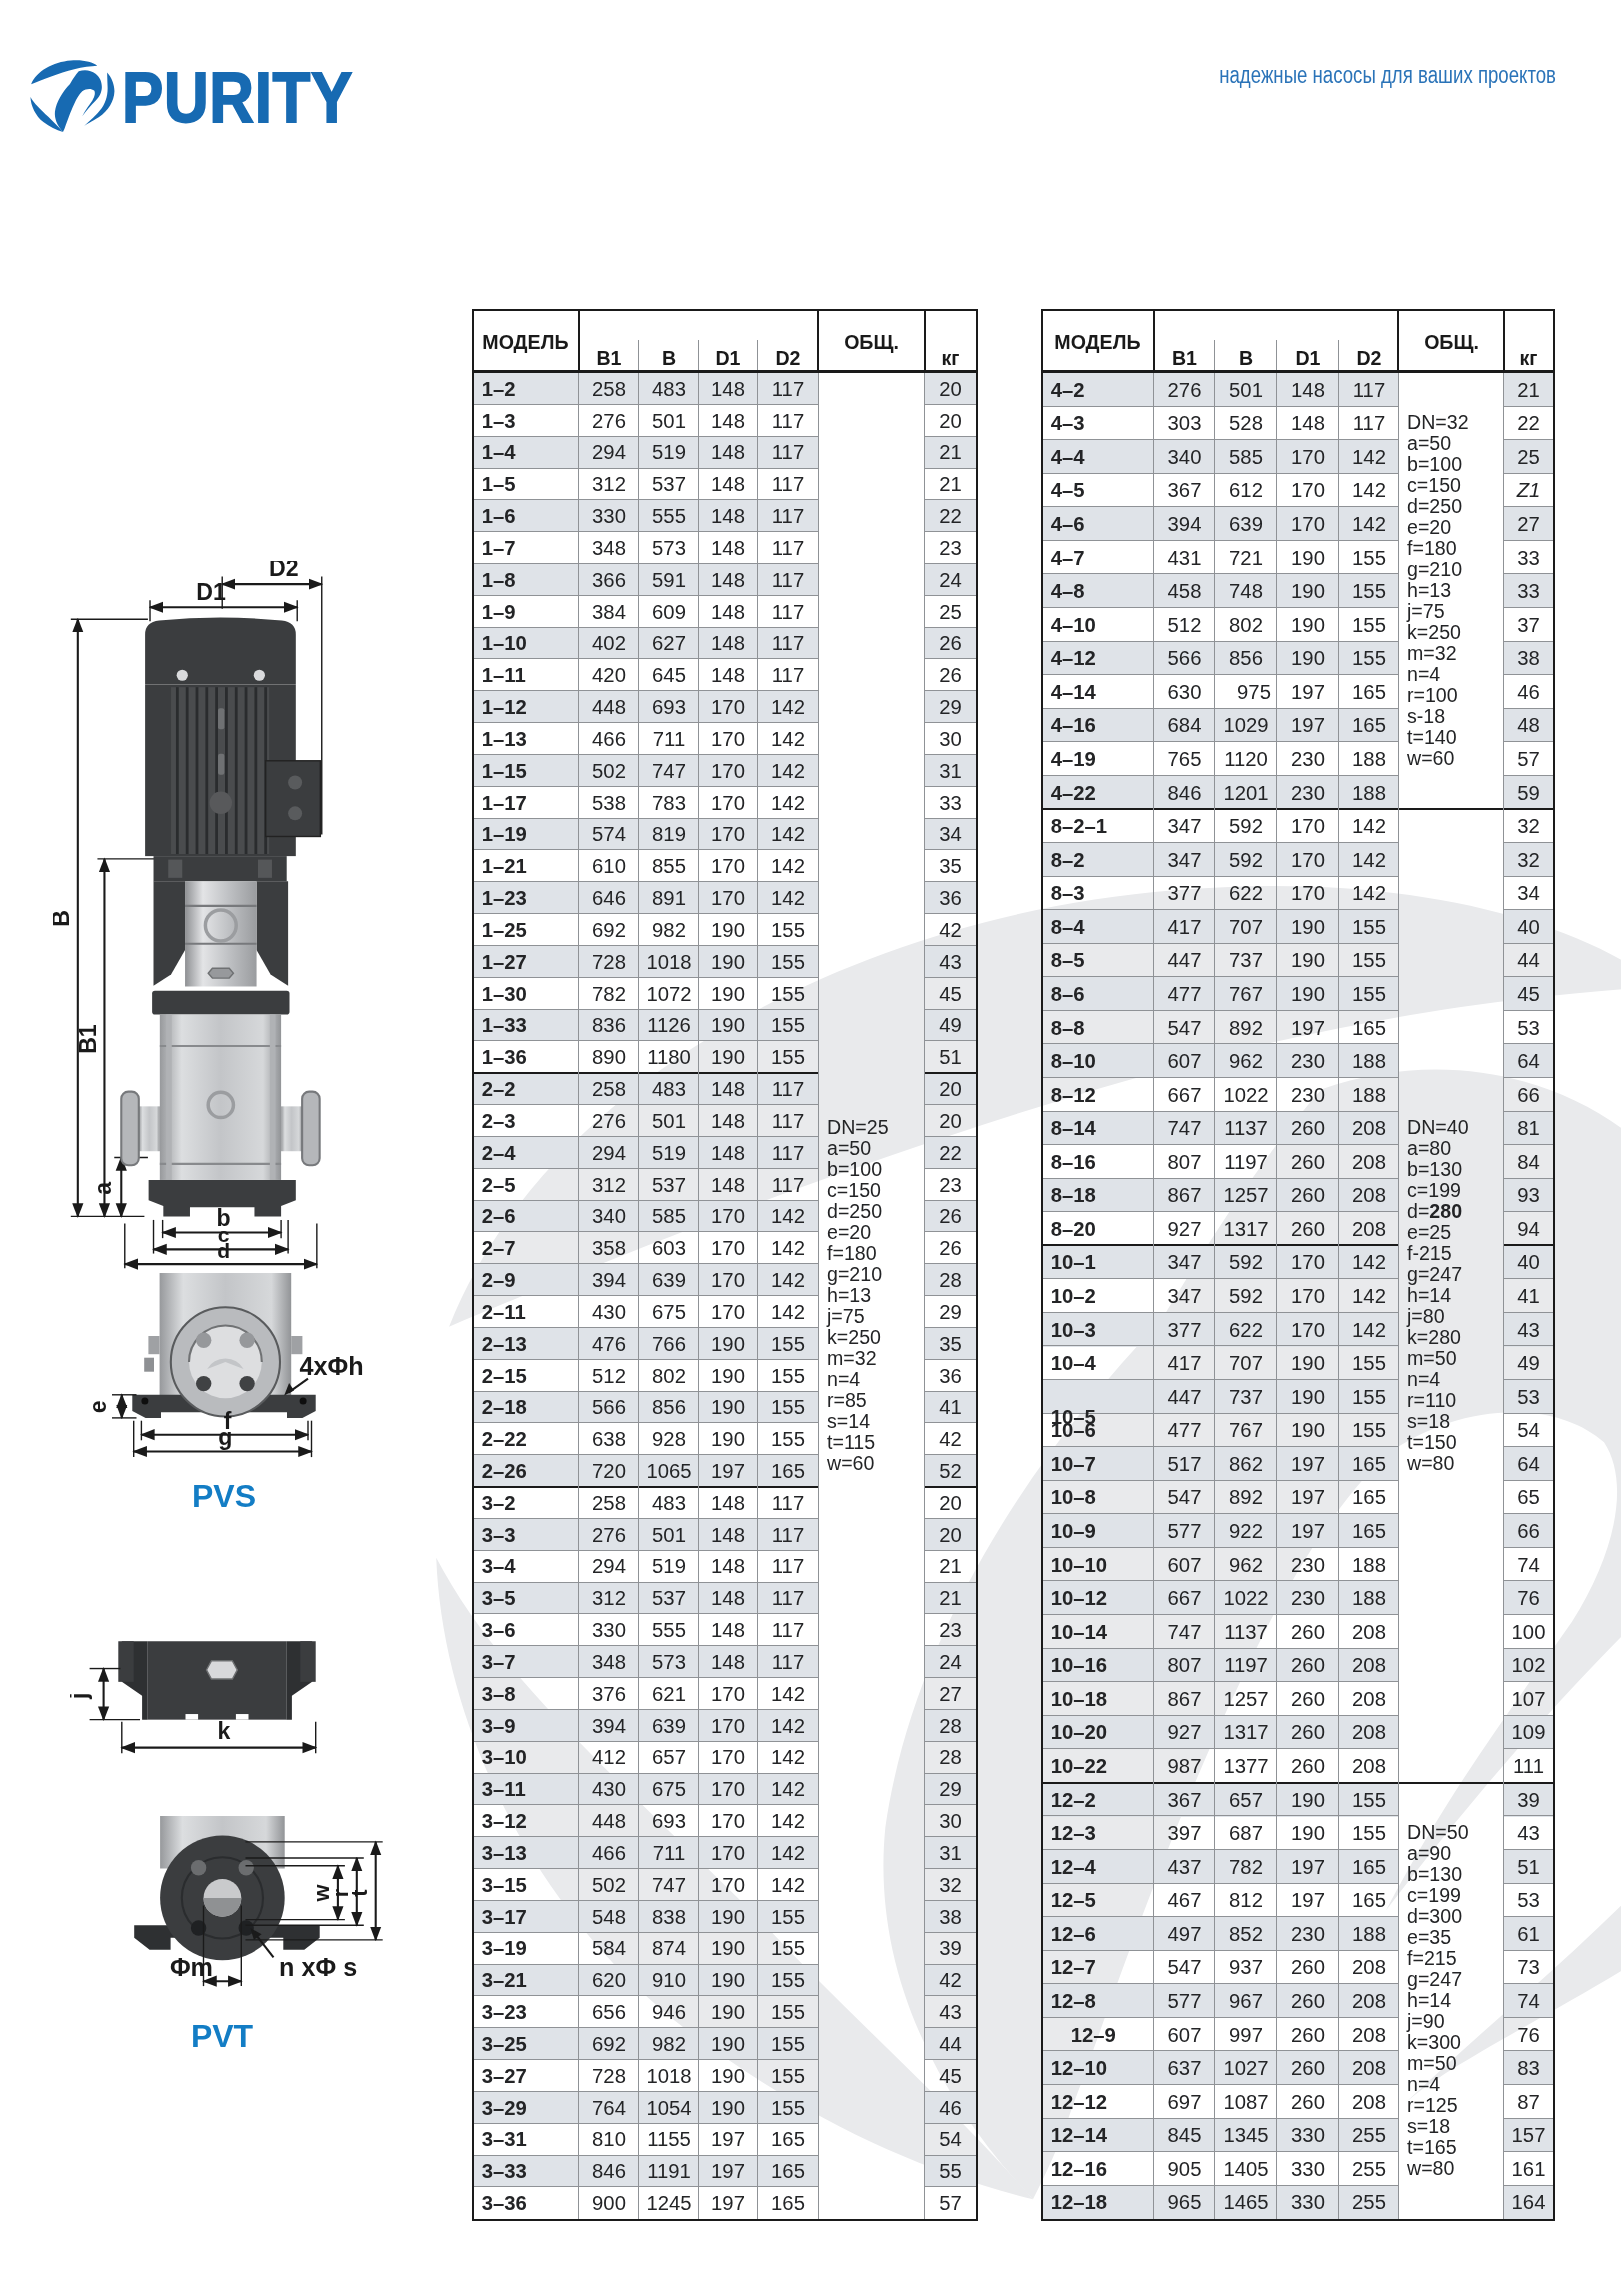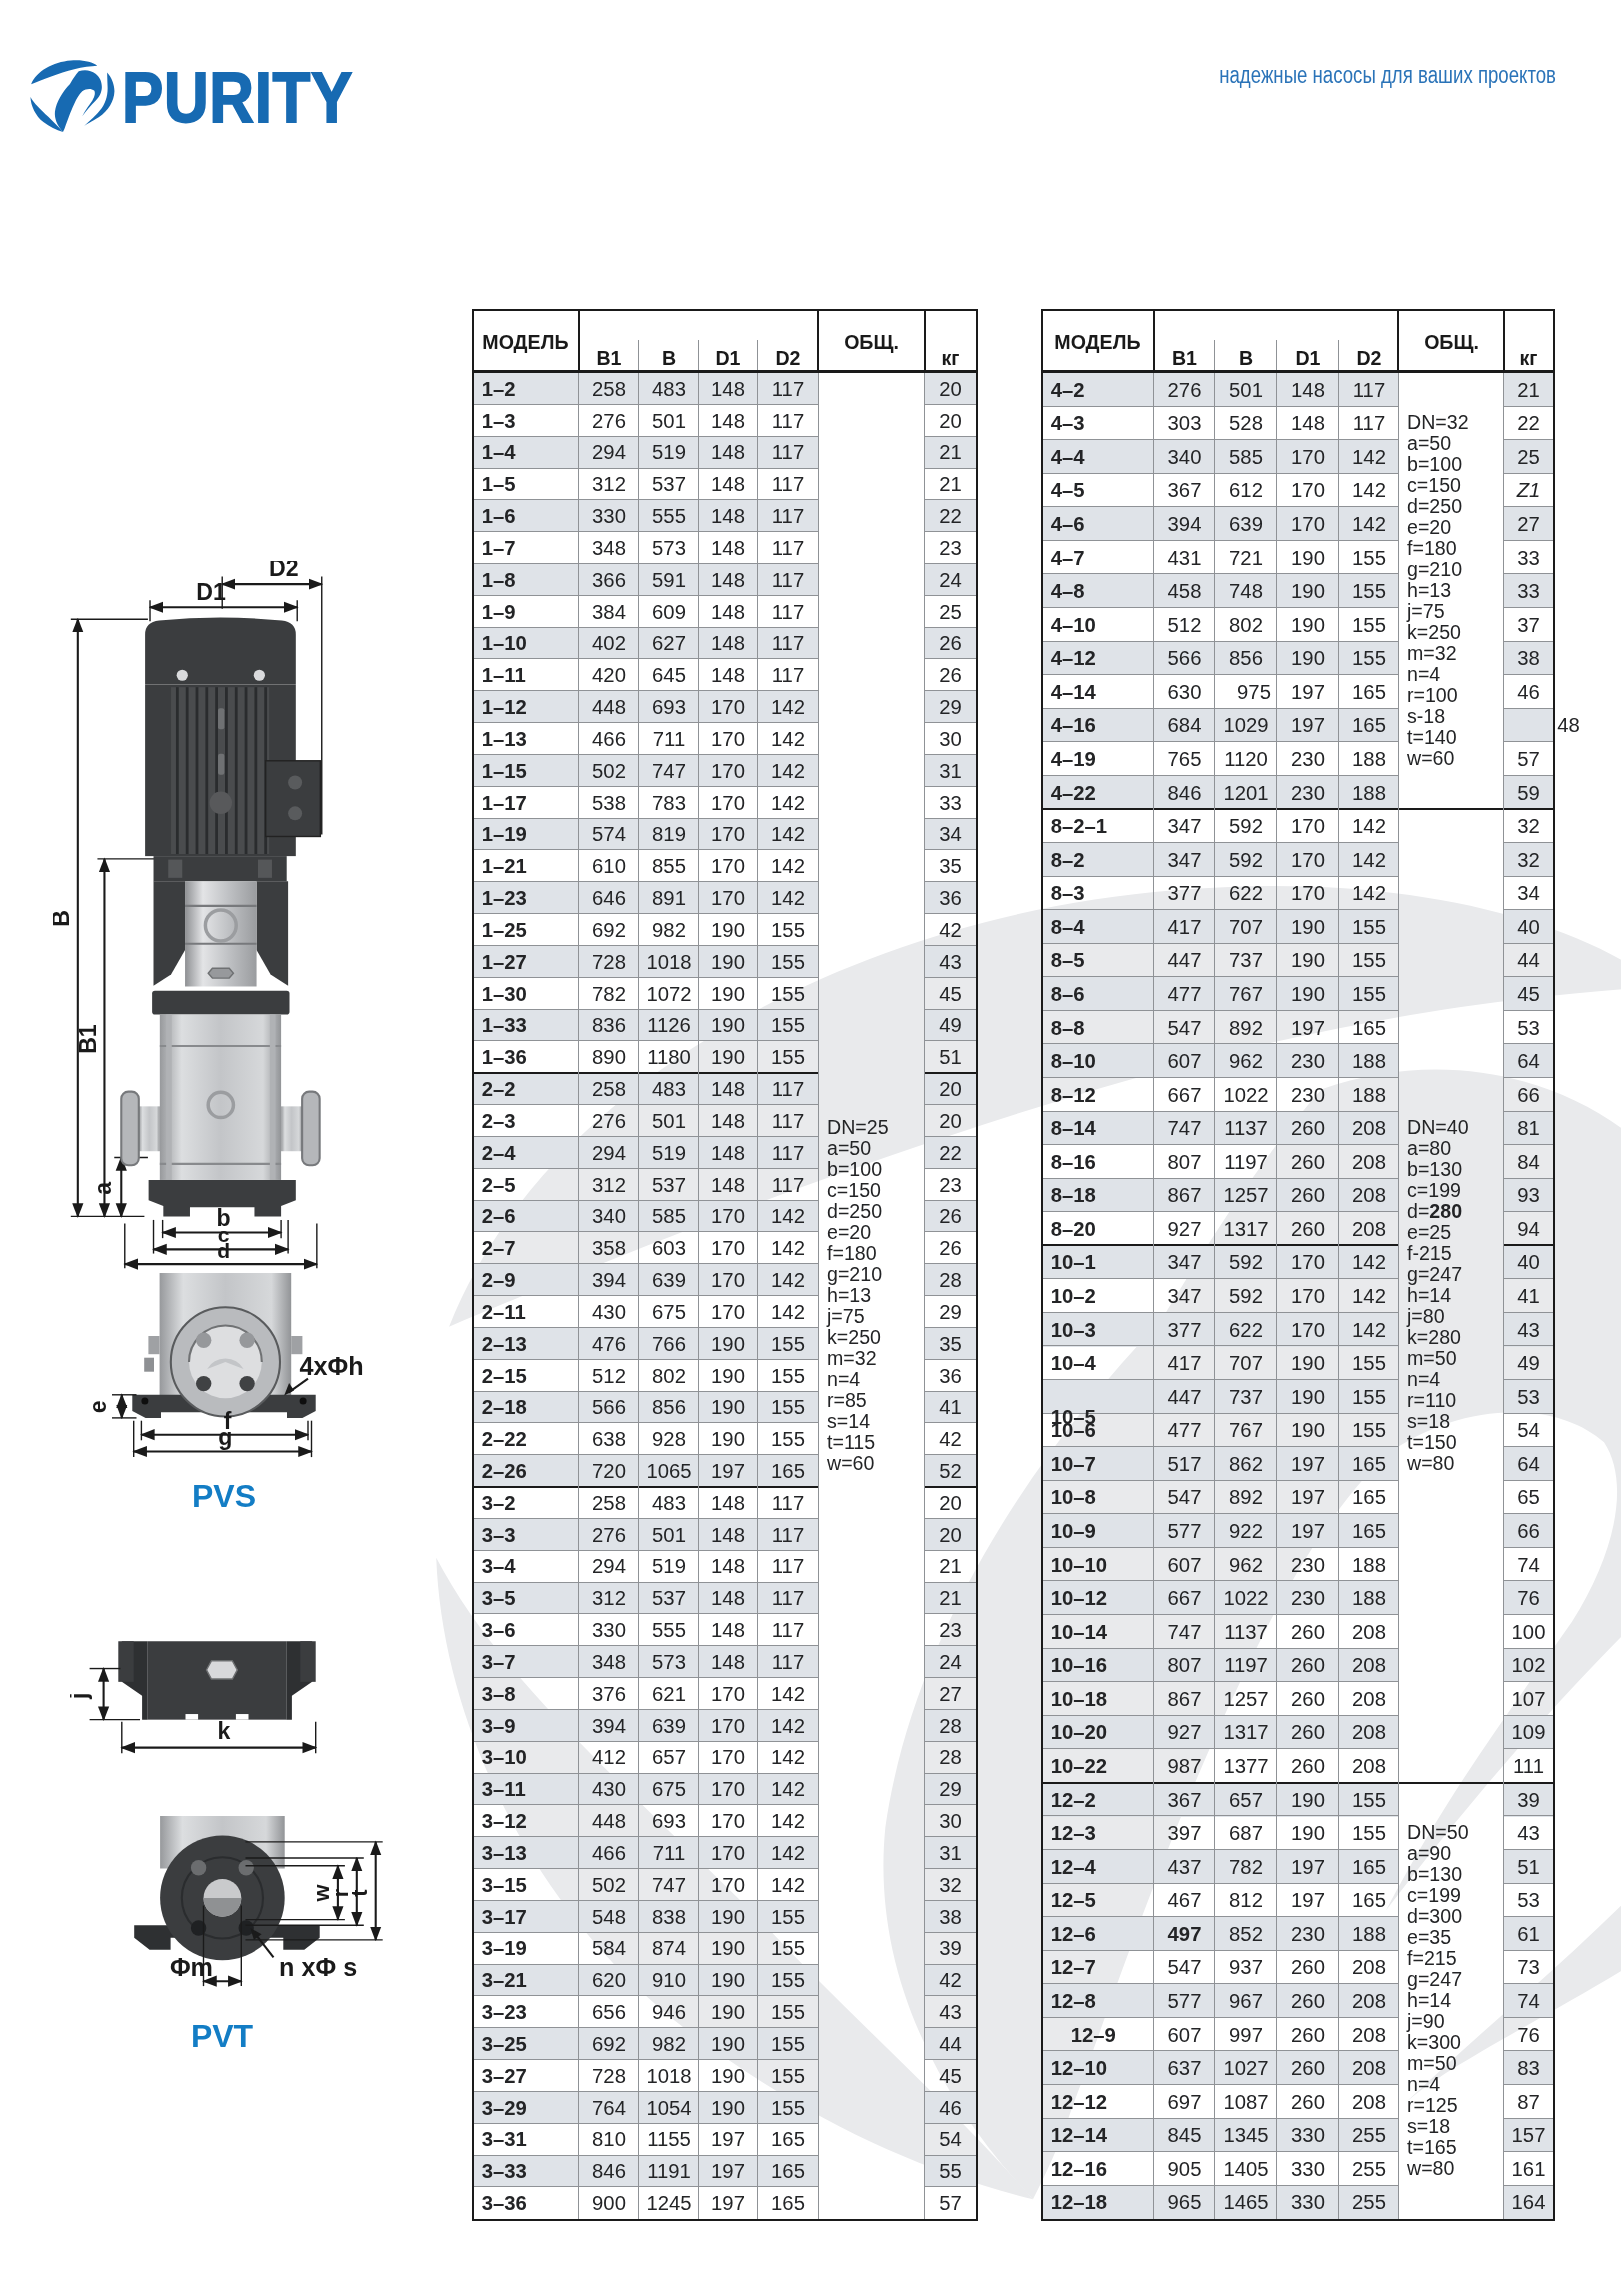--- a/index.html
+++ b/index.html
@@ -1097,21 +1097,21 @@
 <div class="abs num" style="left:111px;top:364px;width:61px;height:34px;line-height:34px;">630</div>
 <div class="abs num" style="left:180px;top:364px;width:62px;height:34px;line-height:34px;">975</div>
 <div class="abs num" style="left:234px;top:364px;width:62px;height:34px;line-height:34px;">197</div>
 <div class="abs num" style="left:296px;top:364px;width:60px;height:34px;line-height:34px;">165</div>
 <div class="abs num" style="left:461px;top:364px;width:49px;height:34px;line-height:34px;">46</div>
 <div class="abs mdl" style="left:7.7px;top:397px;height:34px;line-height:34px;">4–16</div>
 <div class="abs num" style="left:111px;top:397px;width:61px;height:34px;line-height:34px;">684</div>
 <div class="abs num" style="left:172px;top:397px;width:62px;height:34px;line-height:34px;">1029</div>
 <div class="abs num" style="left:234px;top:397px;width:62px;height:34px;line-height:34px;">197</div>
 <div class="abs num" style="left:296px;top:397px;width:60px;height:34px;line-height:34px;">165</div>
-<div class="abs num" style="left:461px;top:397px;width:49px;height:34px;line-height:34px;margin-left:40px;">48</div>
+<div class="abs num" style="left:461px;top:397px;width:49px;height:34px;line-height:34px;">48</div>
 <div class="abs mdl" style="left:7.7px;top:431px;height:34px;line-height:34px;">4–19</div>
 <div class="abs num" style="left:111px;top:431px;width:61px;height:34px;line-height:34px;">765</div>
 <div class="abs num" style="left:172px;top:431px;width:62px;height:34px;line-height:34px;">1120</div>
 <div class="abs num" style="left:234px;top:431px;width:62px;height:34px;line-height:34px;">230</div>
 <div class="abs num" style="left:296px;top:431px;width:60px;height:34px;line-height:34px;">188</div>
 <div class="abs num" style="left:461px;top:431px;width:49px;height:34px;line-height:34px;">57</div>
 <div class="abs mdl" style="left:7.7px;top:465px;height:34px;line-height:34px;">4–22</div>
 <div class="abs num" style="left:111px;top:465px;width:61px;height:34px;line-height:34px;">846</div>
 <div class="abs num" style="left:172px;top:465px;width:62px;height:34px;line-height:34px;">1201</div>
 <div class="abs num" style="left:234px;top:465px;width:62px;height:34px;line-height:34px;">230</div>
@@ -1309,21 +1309,21 @@
 <div class="abs num" style="left:234px;top:1539px;width:62px;height:34px;line-height:34px;">197</div>
 <div class="abs num" style="left:296px;top:1539px;width:60px;height:34px;line-height:34px;">165</div>
 <div class="abs num" style="left:461px;top:1539px;width:49px;height:34px;line-height:34px;">51</div>
 <div class="abs mdl" style="left:7.7px;top:1572px;height:34px;line-height:34px;">12–5</div>
 <div class="abs num" style="left:111px;top:1572px;width:61px;height:34px;line-height:34px;">467</div>
 <div class="abs num" style="left:172px;top:1572px;width:62px;height:34px;line-height:34px;">812</div>
 <div class="abs num" style="left:234px;top:1572px;width:62px;height:34px;line-height:34px;">197</div>
 <div class="abs num" style="left:296px;top:1572px;width:60px;height:34px;line-height:34px;">165</div>
 <div class="abs num" style="left:461px;top:1572px;width:49px;height:34px;line-height:34px;">53</div>
 <div class="abs mdl" style="left:7.7px;top:1606px;height:34px;line-height:34px;">12–6</div>
-<div class="abs num" style="left:111px;top:1606px;width:61px;height:34px;line-height:34px;font-weight:bold;">497</div>
+<div class="abs num" style="left:111px;top:1606px;width:61px;height:34px;line-height:34px;">497</div>
 <div class="abs num" style="left:172px;top:1606px;width:62px;height:34px;line-height:34px;">852</div>
 <div class="abs num" style="left:234px;top:1606px;width:62px;height:34px;line-height:34px;">230</div>
 <div class="abs num" style="left:296px;top:1606px;width:60px;height:34px;line-height:34px;">188</div>
 <div class="abs num" style="left:461px;top:1606px;width:49px;height:34px;line-height:34px;">61</div>
 <div class="abs mdl" style="left:7.7px;top:1639px;height:34px;line-height:34px;">12–7</div>
 <div class="abs num" style="left:111px;top:1639px;width:61px;height:34px;line-height:34px;">547</div>
 <div class="abs num" style="left:172px;top:1639px;width:62px;height:34px;line-height:34px;">937</div>
 <div class="abs num" style="left:234px;top:1639px;width:62px;height:34px;line-height:34px;">260</div>
 <div class="abs num" style="left:296px;top:1639px;width:60px;height:34px;line-height:34px;">208</div>
 <div class="abs num" style="left:461px;top:1639px;width:49px;height:34px;line-height:34px;">73</div>

